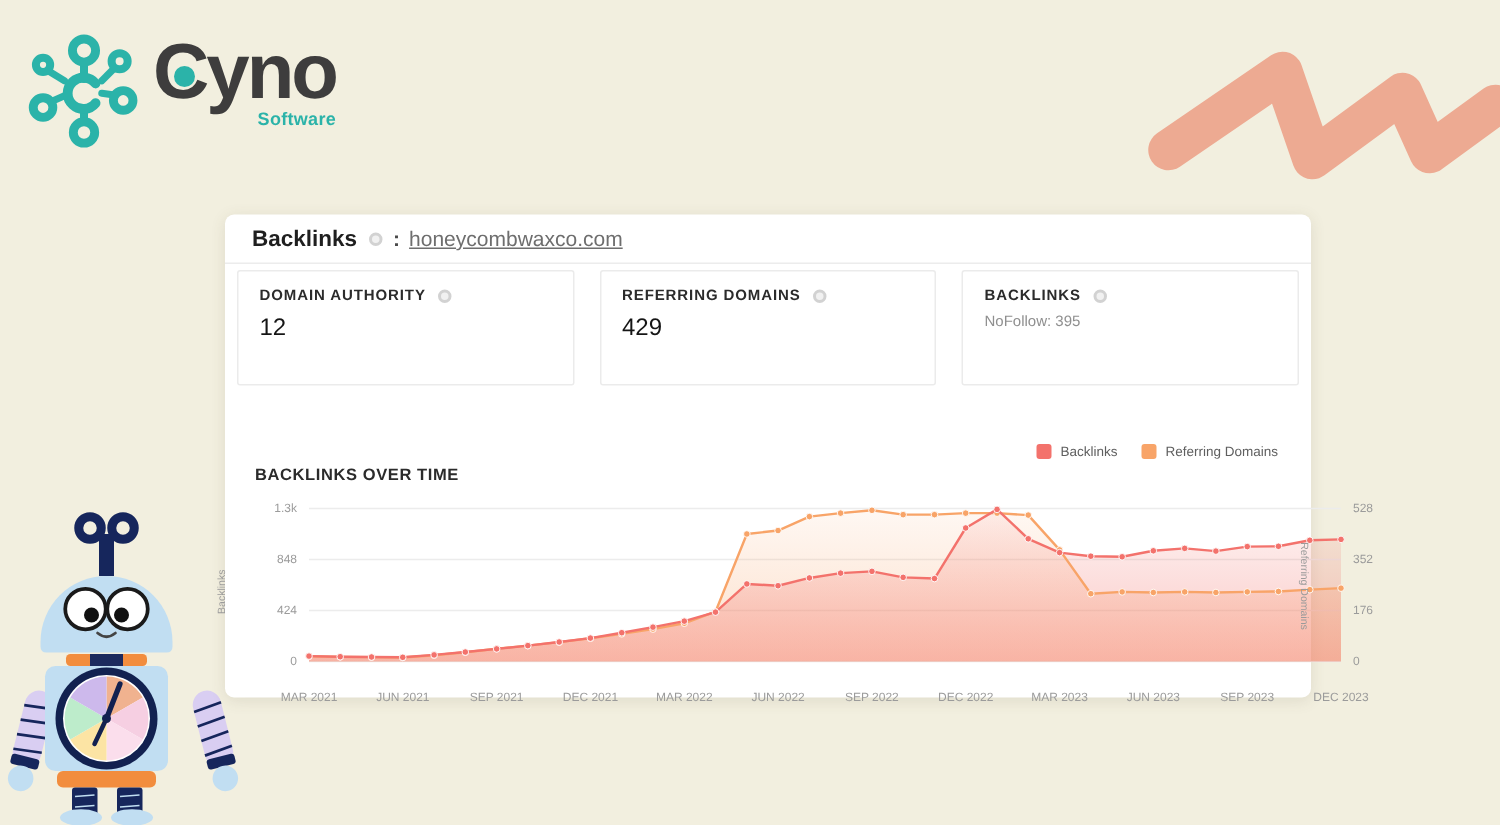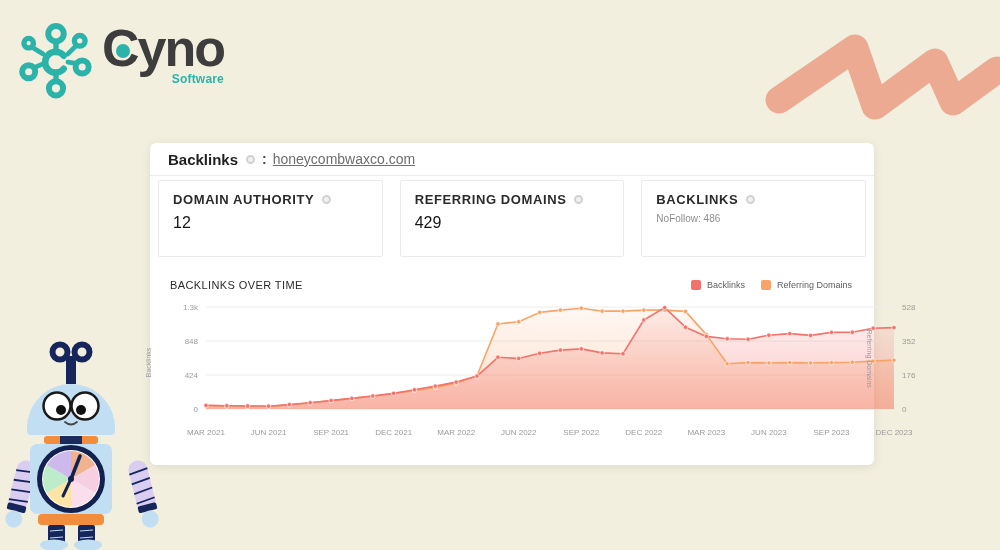--- a/index.html
+++ b/index.html
@@ -24,26 +24,26 @@
                  border-bottom:1px solid #ececec; }
   .card-title { font-size:15px; font-weight:700; color:#1f1f1f; }
   .info-dot { width:9px; height:9px; border-radius:50%; background:#f1f1f1; border:2px solid #d2d2d2;
               display:inline-block; margin:0 7px 0 8px; flex:0 0 auto; }
   .card-sep { font-size:14px; font-weight:700; color:#4a4a4a; margin-right:6px; }
   .card-domain { font-size:14px; color:#6e6e6e;text-decoration:underline; }
 
   .metrics { display:flex; gap:17px; margin:4px 8px 0 8px; }
   .metric-box { flex:1; border:1px solid #ebebeb; border-radius:2px; height:77px; padding:11px 14px; }
   .metric-label-row { display:flex; align-items:center; }
-  .metric-label { font-size:13px; font-weight:700; color:#2b2b2b; letter-spacing:0.6px; }
+  .metric-label { font-size:10px; font-weight:700; color:#2b2b2b; letter-spacing:0.6px; }
   .metric-value { font-size:16px; font-weight:400; color:#151515; margin-top:7px; }
   .metric-note { font-size:10px; color:#8f8f8f; margin-top:6px; }
 
   .chart-head { display:flex; justify-content:space-between; align-items:center; margin-top:22px; padding:0 22px 0 20px; }
-  .chart-title { font-size:11px; font-weight:400; color:#2b2b2b; letter-spacing:0.4px; }
+  .chart-title { font-size:11px; font-weight:700; color:#2b2b2b; letter-spacing:0.4px;margin-top:32px; }
   .legend { display:flex; align-items:center; gap:16px; }
   .legend-item { display:flex; align-items:center; gap:6px; }
   .legend-swatch { width:10px; height:10px; border-radius:2px; }
   .legend-label { font-size:9px; color:#5f5f5f; }
 
   .chart-wrap { position:relative; margin-top:4px; height:160px; }
   .chart-svg { position:absolute; left:10px; top:0; }
   .axis-title { position:absolute; font-size:7px; color:#9b9b9b; white-space:nowrap; }
   .axis-title.left  { left:-16px; top:64px; transform:rotate(-90deg); }
   .axis-title.right { right:-28px; top:64px; transform:rotate(90deg); width:66px; }
@@ -173,21 +173,21 @@
         <span class="info-dot"></span>
       </div>
       <div class="metric-value">429</div>
       <div class="metric-note"></div>
     </div>
     <div class="metric-box">
       <div class="metric-label-row">
         <span class="metric-label">BACKLINKS</span>
         <span class="info-dot"></span>
       </div>
-      <div class="metric-note">NoFollow: 486</div>
+      <div class="metric-note">NoFollow: 395</div>
     </div>
   </div>
 
   <div class="chart-head">
     <span class="chart-title">BACKLINKS OVER TIME</span>
     <div class="legend">
       <div class="legend-item">
         <span class="legend-swatch" style="background: rgb(243, 114, 108);"></span>
         <span class="legend-label">Backlinks</span>
       </div>

